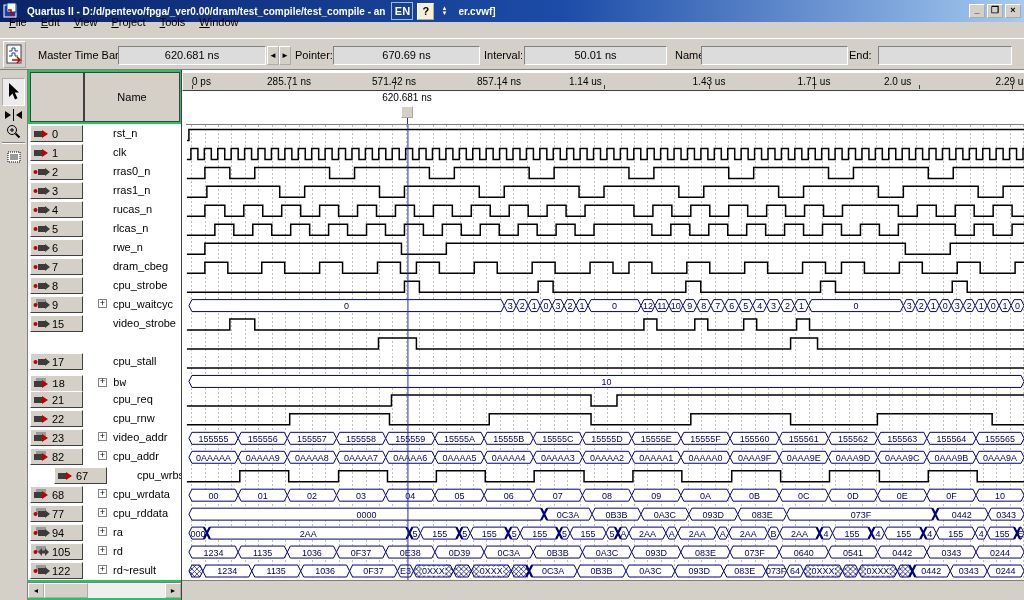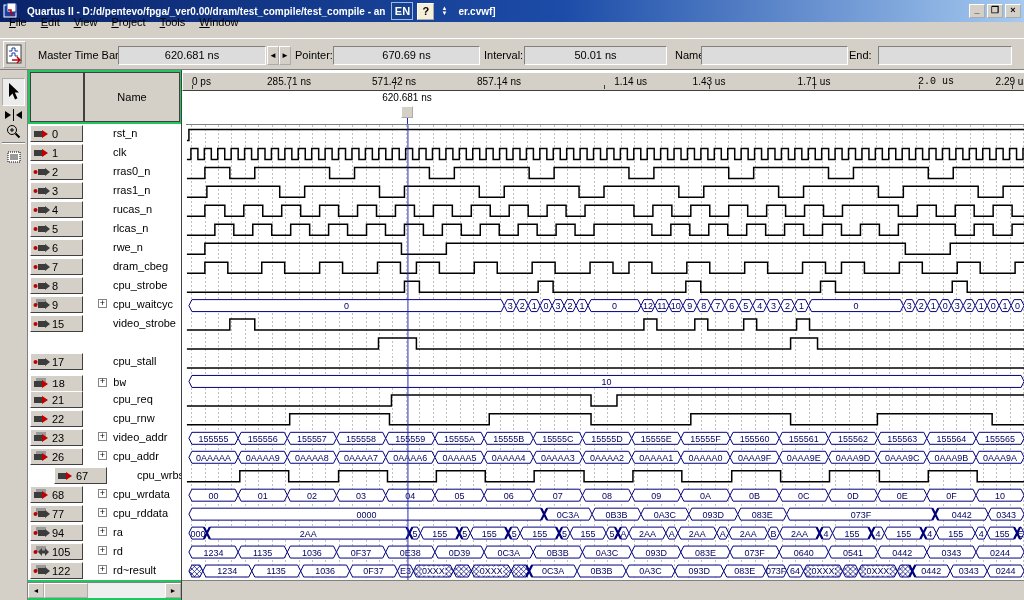--- a/index.html
+++ b/index.html
@@ -345,21 +345,21 @@
           <div class="plus-box">+</div>
           <span class="sig-name">video_addr</span>
         </div>
         <div class="sig-row" style="top: 323px;">
           <div class="num-cell">
             <svg width="17" height="12" viewBox="0 0 17 12">
               <rect x="3" y="0" width="10" height="6" fill="#9a9a9a"></rect>
               <rect x="1" y="3" width="8" height="6" fill="#3c3c3c"></rect>
               <polygon points="9,2 15,6 9,10" fill="#c00000"></polygon>
             </svg>
-            <span>26</span>
+            <span>82</span>
           </div>
           <div class="plus-box">+</div>
           <span class="sig-name">cpu_addr</span>
         </div>
         <div class="sig-row" style="top: 342px; margin-left: 24px;">
           <div class="num-cell">
             <svg width="17" height="12" viewBox="0 0 17 12">
               <rect x="1" y="3" width="8" height="6" fill="#3c3c3c"></rect>
               <polygon points="9,2 15,6 9,10" fill="#c00000"></polygon>
             </svg>
@@ -443,27 +443,27 @@
   <div class="wave-panel">
     <div class="axis" id="time-axis">
         <div class="tick-label" style="left: 9px;">0 ps</div>
         <div class="tick-mark" style="left: 9px;"></div>
         <div class="tick-label" style="left: 71px; width: 70px; text-align: center;">285.71 ns</div>
         <div class="tick-mark" style="left: 106px;"></div>
         <div class="tick-label" style="left: 176px; width: 70px; text-align: center;">571.42 ns</div>
         <div class="tick-mark" style="left: 211px;"></div>
         <div class="tick-label" style="left: 281px; width: 70px; text-align: center;">857.14 ns</div>
         <div class="tick-mark" style="left: 316px;"></div>
-        <div class="tick-label" style="left: 394px; width: 70px; text-align: right;">1.14 us</div>
+        <div class="tick-label" style="left: 386px; width: 70px; text-align: left;">1.14 us</div>
         <div class="tick-mark" style="left: 421px;"></div>
         <div class="tick-label" style="left: 491px; width: 70px; text-align: center;">1.43 us</div>
         <div class="tick-mark" style="left: 526px;"></div>
         <div class="tick-label" style="left: 596px; width: 70px; text-align: center;">1.71 us</div>
         <div class="tick-mark" style="left: 631px;"></div>
-        <div class="tick-label" style="left: 701px; width: 70px; text-align: right; font-family: Liberation Mono, monospace;">2.0 us</div>
+        <div class="tick-label" style="left: 701px; width: 70px; text-align: left;">2.0 us</div>
         <div class="tick-mark" style="left: 736px;"></div>
         <div class="tick-label" style="left: 794px; width: 70px; text-align: center;">2.29 us</div>
         <div class="tick-mark" style="left: 829px;"></div>
       </div>
     <div class="handle-strip" id="handle-strip">
       <div class="cursor-label" id="cursor-label" style="left: 180px;">620.681 ns</div>
       <div class="cursor-handle" id="cursor-handle" style="left: 219px;"></div>
       <div class="cursor-stem" id="cursor-stem" style="left: 225px; top: 27px; height: 6px; background: rgb(40, 40, 180);"></div>
     </div>
     <svg id="wave-svg" width="839" height="456" viewBox="0 0 839 456">

